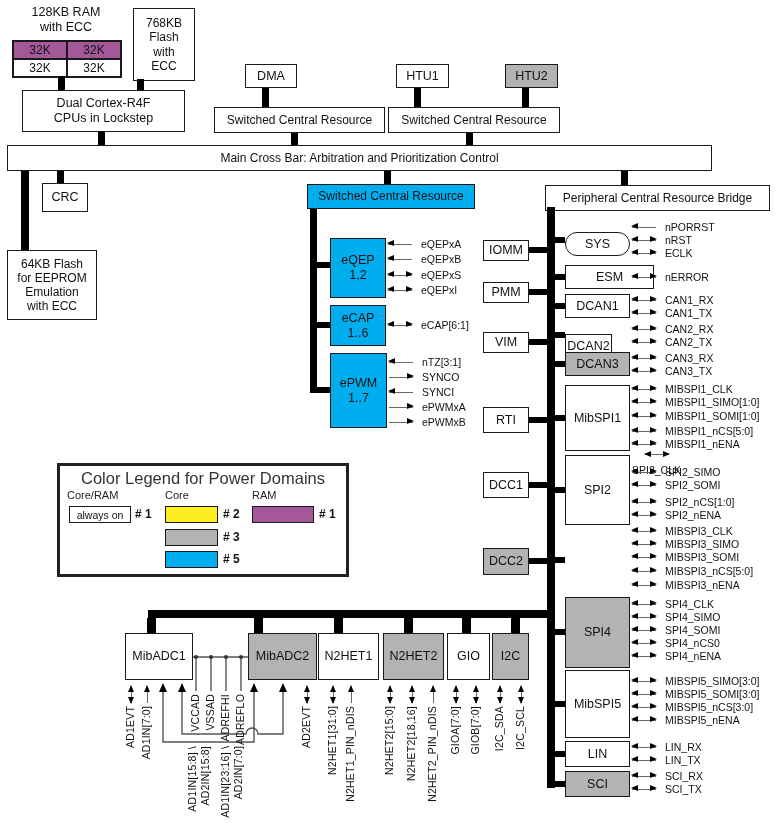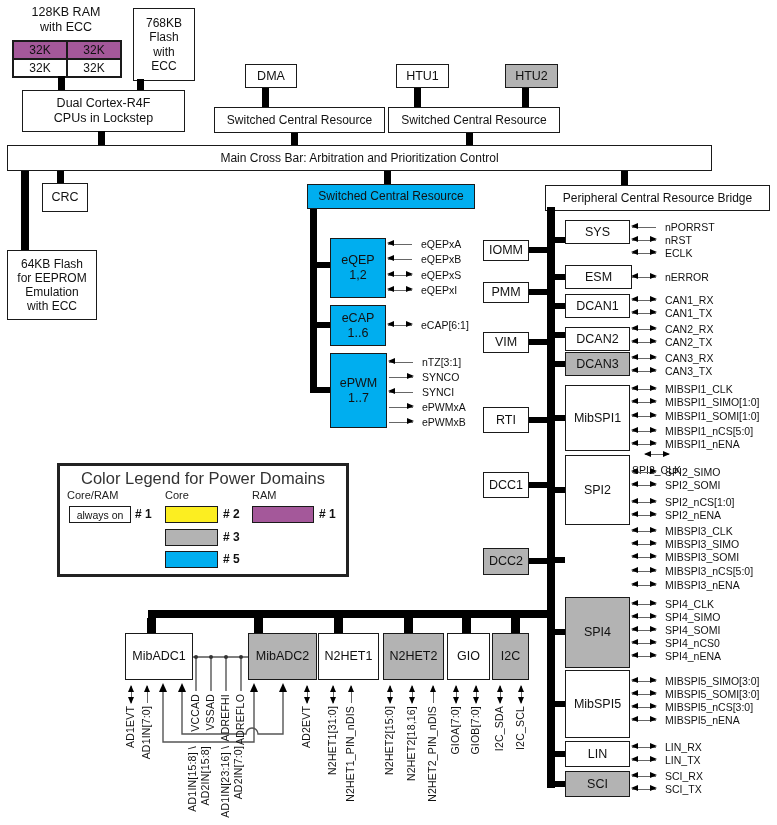--- a/index.html
+++ b/index.html
@@ -181,24 +181,24 @@
   <div class="bus" style="left:529px;top:482px;width:18px;height:6px;"></div>
   <div class="bus" style="left:529px;top:558px;width:18px;height:6px;"></div>
 
   <div class="box" style="left:483px;top:240px;width:46px;height:21px;">IOMM</div>
   <div class="box" style="left:483px;top:282px;width:46px;height:21px;">PMM</div>
   <div class="box" style="left:483px;top:332px;width:46px;height:21px;">VIM</div>
   <div class="box" style="left:483px;top:407px;width:46px;height:26px;">RTI</div>
   <div class="box" style="left:483px;top:472px;width:46px;height:26px;">DCC1</div>
   <div class="box c-gray" style="left:483px;top:548px;width:46px;height:27px;">DCC2</div>
 
-  <div class="box" style="left:565px;top:220px;width:65px;height:24px;">SYS</div>
-  <div class="box" style="left:565px;top:265px;width:67px;height:24px;">ESM</div>
+  <div class="box" style="left:565px;top:232px;width:65px;height:24px;border-radius:17px;">SYS</div>
+  <div class="box" style="left:565px;top:265px;width:89px;height:24px;">ESM</div>
   <div class="box" style="left:565px;top:294px;width:65px;height:24px;">DCAN1</div>
-  <div class="box" style="left:565px;top:327px;width:65px;height:24px;">DCAN2</div>
+  <div class="box" style="left:565px;top:334px;width:47px;height:24px;">DCAN2</div>
   <div class="box c-gray" style="left:565px;top:352px;width:65px;height:24px;">DCAN3</div>
   <div class="box" style="left:565px;top:385px;width:65px;height:66px;">MibSPI1</div>
   <div class="box" style="left:565px;top:455px;width:65px;height:70px;">SPI2</div>
   <div class="box c-gray" style="left:565px;top:597px;width:65px;height:71px;">SPI4</div>
   <div class="box" style="left:565px;top:670px;width:65px;height:68px;">MibSPI5</div>
   <div class="box" style="left:565px;top:741px;width:65px;height:26px;">LIN</div>
   <div class="box c-gray" style="left:565px;top:771px;width:65px;height:26px;">SCI</div>
 
   <div class="sig" style="left:632px;top:222px;">
       <i class="hl al"></i>

